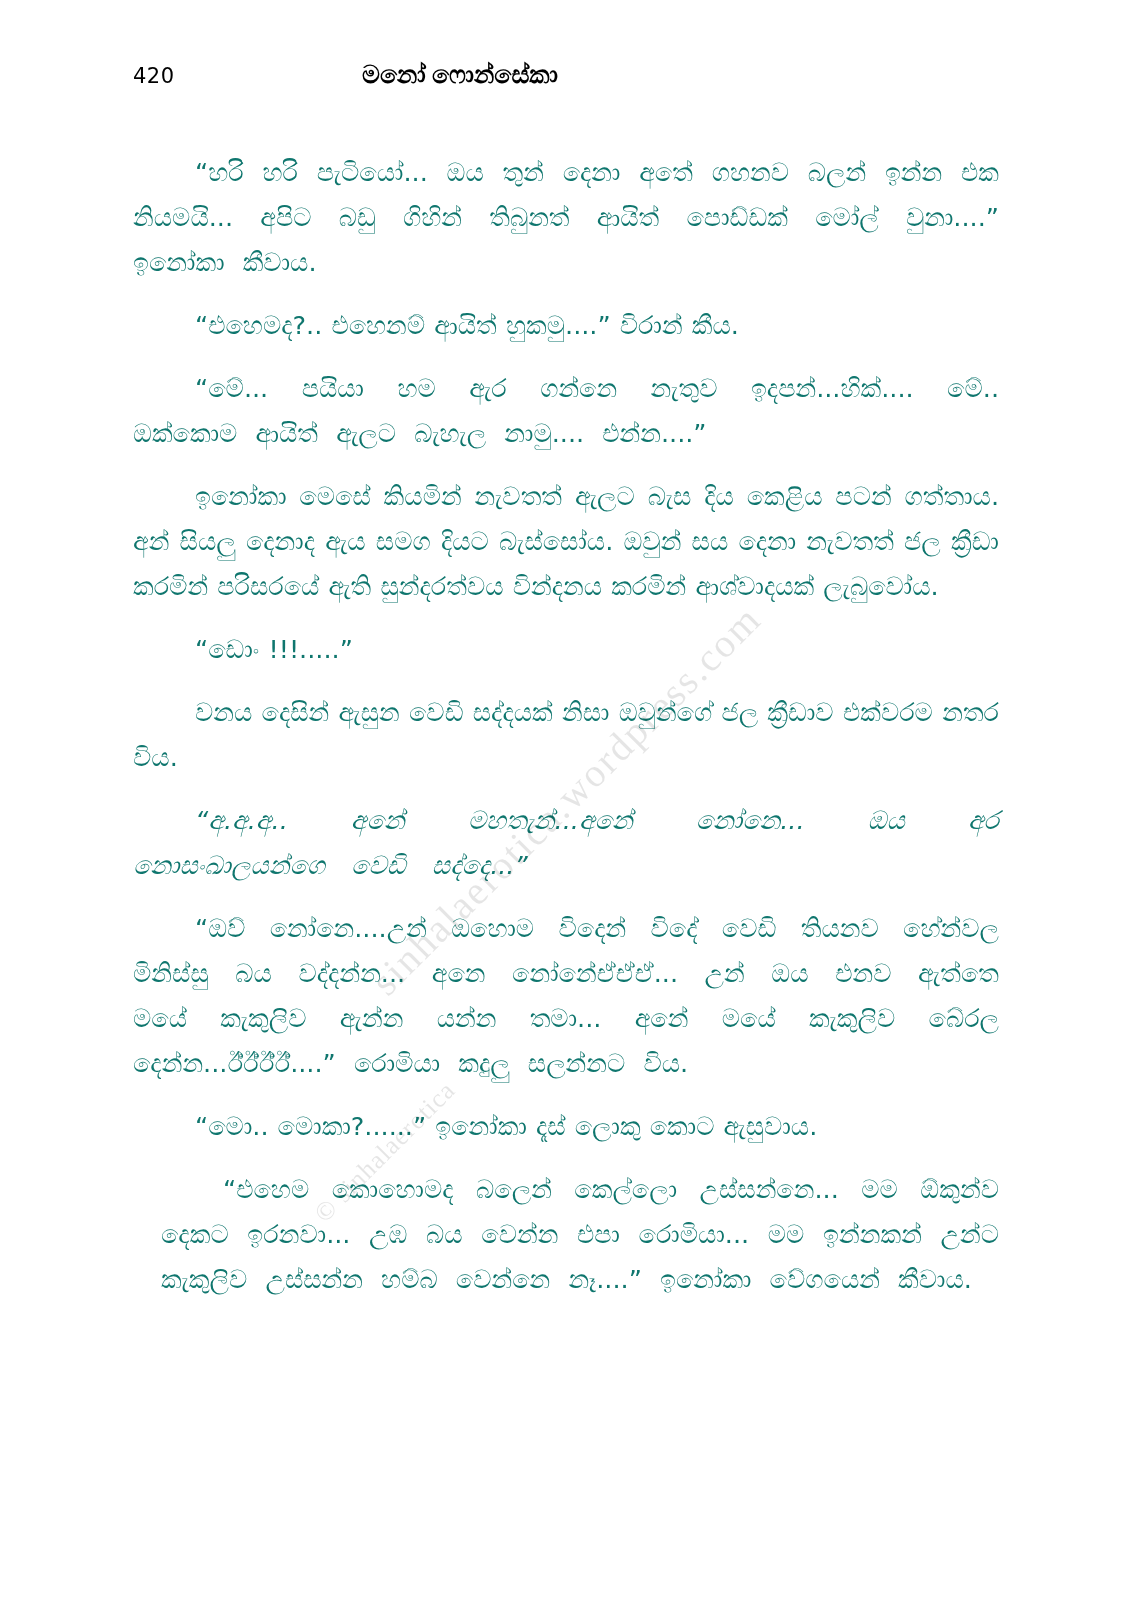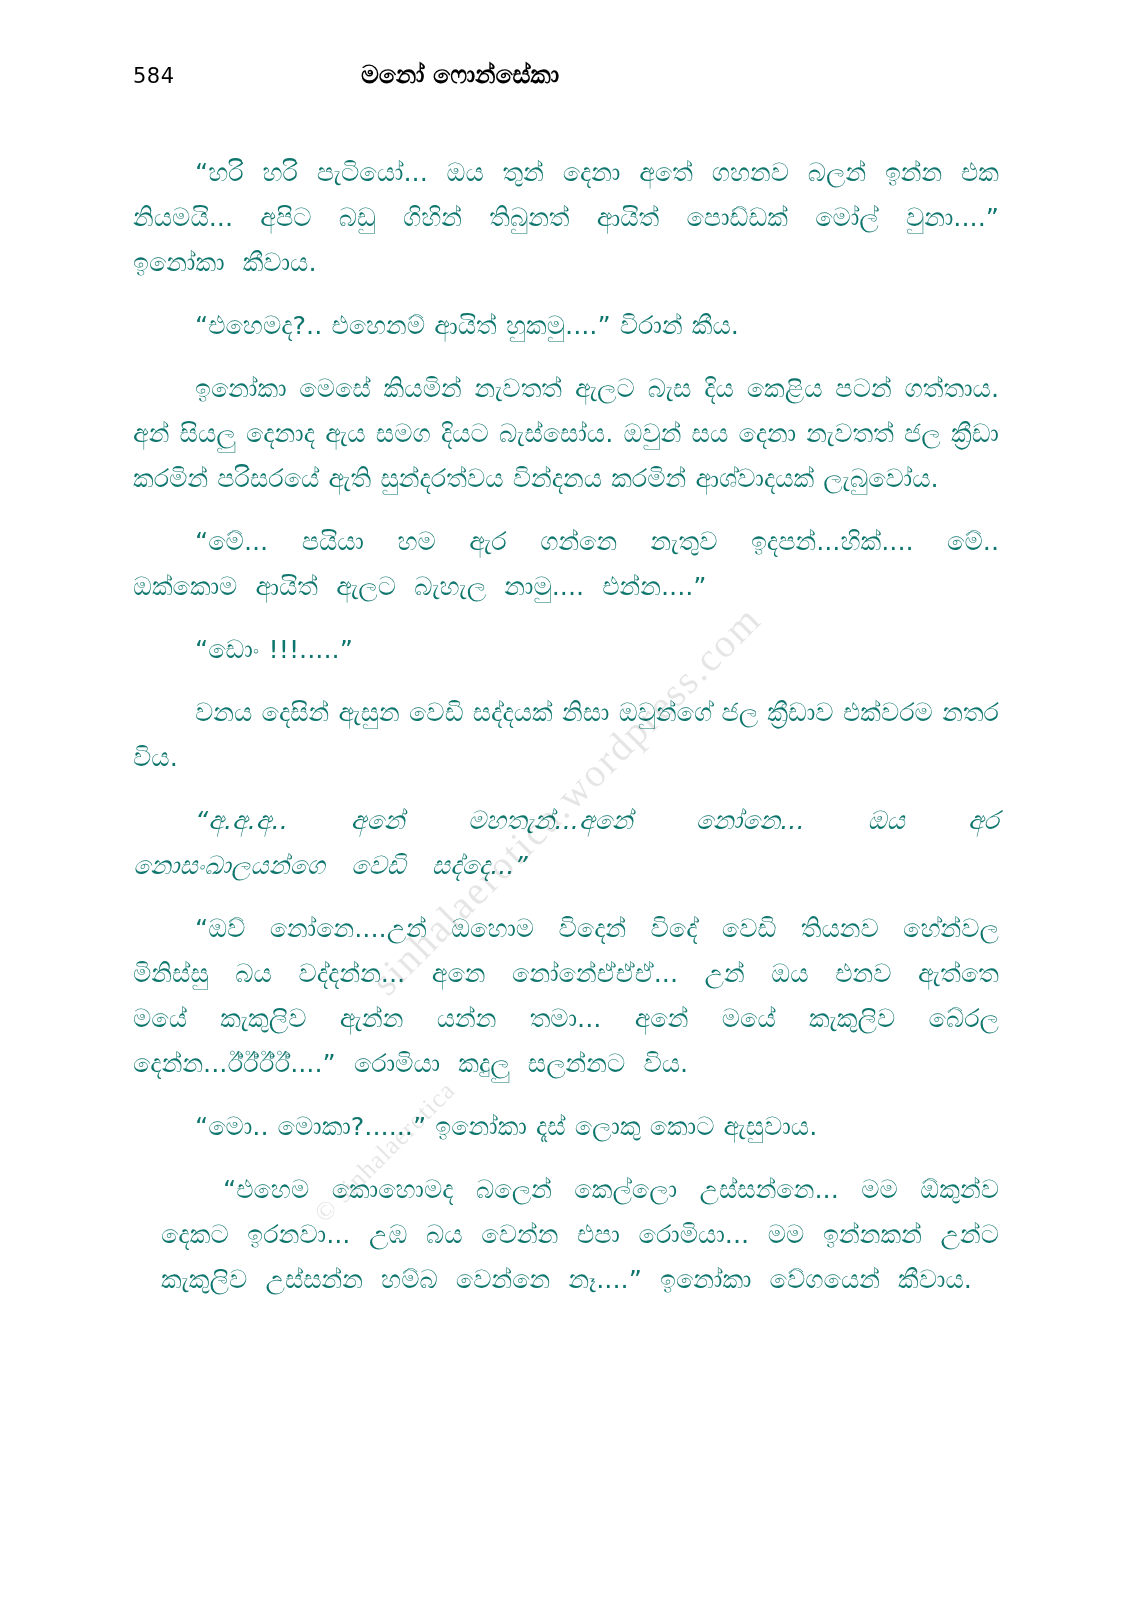--- a/index.html
+++ b/index.html
@@ -40,20 +40,21 @@
   .book-title {
     position: absolute;
     left: 0;
     top: -4px;
     width: 920px;
     text-align: center;
     font-size: 25px;
     line-height: 34px;
     font-weight: 700;
     color: #000;
+    font-family: Liberation Serif, serif;
   }
   .content {
     position: absolute;
     top: 150px;
     left: 133px;
     width: 866px;
   }
   .para {
     font-size: 25.5px;
     line-height: 45px;
@@ -104,32 +105,32 @@
     font-family: "Liberation Serif", "DejaVu Serif", serif;
     z-index: 5;
   }
 </style>
 </head>
 <body>
 
 <div class="page">
 
   <div class="header">
-    <div class="page-number">584</div>
+    <div class="page-number">420</div>
     <div class="book-title">මනෝ ෆොන්සේකා</div>
   </div>
 
   <div class="watermark">sinhalaerotica.wordpress.com</div>
   <div class="watermark-2">© sinhalaerotica</div>
 
   <div class="content">
     <p class="para loose">“හරි හරි පැටියෝ... ඔය තුන් දෙනා අතේ ගහනව බලන් ඉන්න එක නියමයි... අපිට බඩු ගිහින් තිබුනත් ආයිත් පොඩ්ඩක් මෝල් වුනා....”  ඉනෝකා කීවාය.</p>
     <p class="para">“එහෙමද?.. එහෙනම් ආයිත් හුකමු....”  විරාන් කීය.</p>
+    <p class="para loose">“මේ... පයියා හම ඇර ගන්නෙ නැතුව ඉදපන්...හික්.... මේ.. ඔක්කොම ආයිත් ඇලට බැහැල නාමු.... එන්න....”</p>
     <p class="para">ඉනෝකා මෙසේ කියමින් නැවතත් ඇලට බැස දිය කෙළිය පටන් ගත්තාය. අන් සියලු දෙනාද ඇය සමග දියට බැස්සෝය. ඔවුන් සය දෙනා නැවතත් ජල ක්‍රීඩා කරමින් පරිසරයේ ඇති සුන්දරත්වය වින්දනය කරමින් ආශ්වාදයක් ලැබුවෝය.</p>
-    <p class="para loose">“මේ... පයියා හම ඇර ගන්නෙ නැතුව ඉදපන්...හික්.... මේ.. ඔක්කොම ආයිත් ඇලට බැහැල නාමු.... එන්න....”</p>
     <p class="para">“ඩොං !!!.....”</p>
     <p class="para">වනය දෙසින් ඇසුන වෙඩි සද්දයක් නිසා ඔවුන්ගේ ජල ක්‍රීඩාව එක්වරම නතර විය.</p>
     <p class="para looser">“අ.අ.අ..  අනේ  මහතැන්...අනේ  නෝනෙ...  ඔය  අර නොසංඛාලයන්ගෙ වෙඩි සද්දෙ...”</p>
     <p class="para loose">“ඔව් නෝනෙ....උන් ඔහොම විදෙන් විදේ වෙඩි තියනව හේන්වල මිනිස්සු බය වද්දන්න... අනෙ නෝනේඒඒඒ... උන් ඔය එනව ඇත්තෙ මයේ කැකුලිව ඇන්න යන්න තමා... අනේ මයේ කැකුලිව බේරල දෙන්න...ඊ්ඊ්ඊ්ඊ්....”    රොමියා කදුලු සලන්නට විය.</p>
     <p class="para">“මො.. මොකා?......”  ඉනෝකා දෑස් ලොකු කොට ඇසුවාය.</p>
     <p class="para loose">“එහෙම කොහොමද බලෙන් කෙල්ලො උස්සන්නෙ... මම ඕකුන්ව දෙකට ඉරනවා... උඹ බය වෙන්න එපා රොමියා... මම ඉන්නකන් උන්ට කැකුලිව උස්සන්න හම්බ වෙන්නෙ නෑ....” ඉනෝකා වේගයෙන් කීවාය.</p>
   </div>
 
 </div>
 

